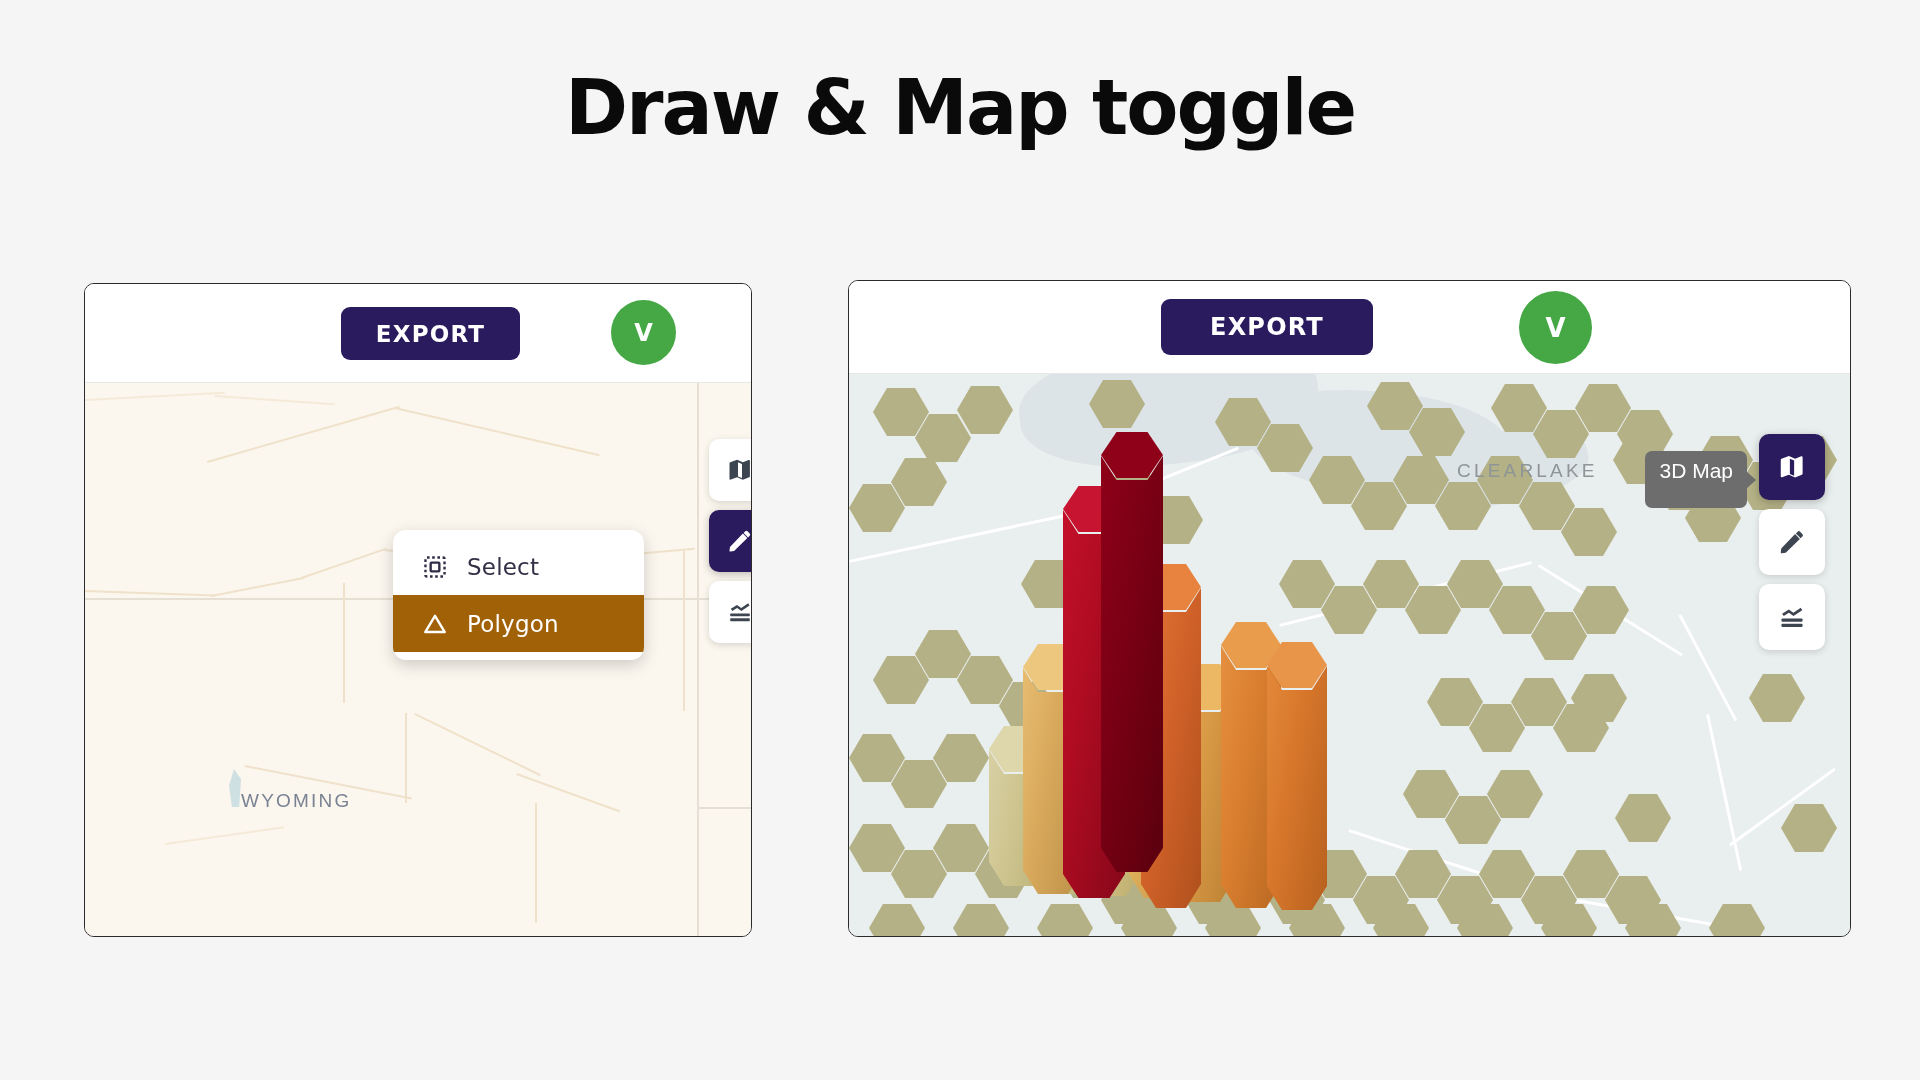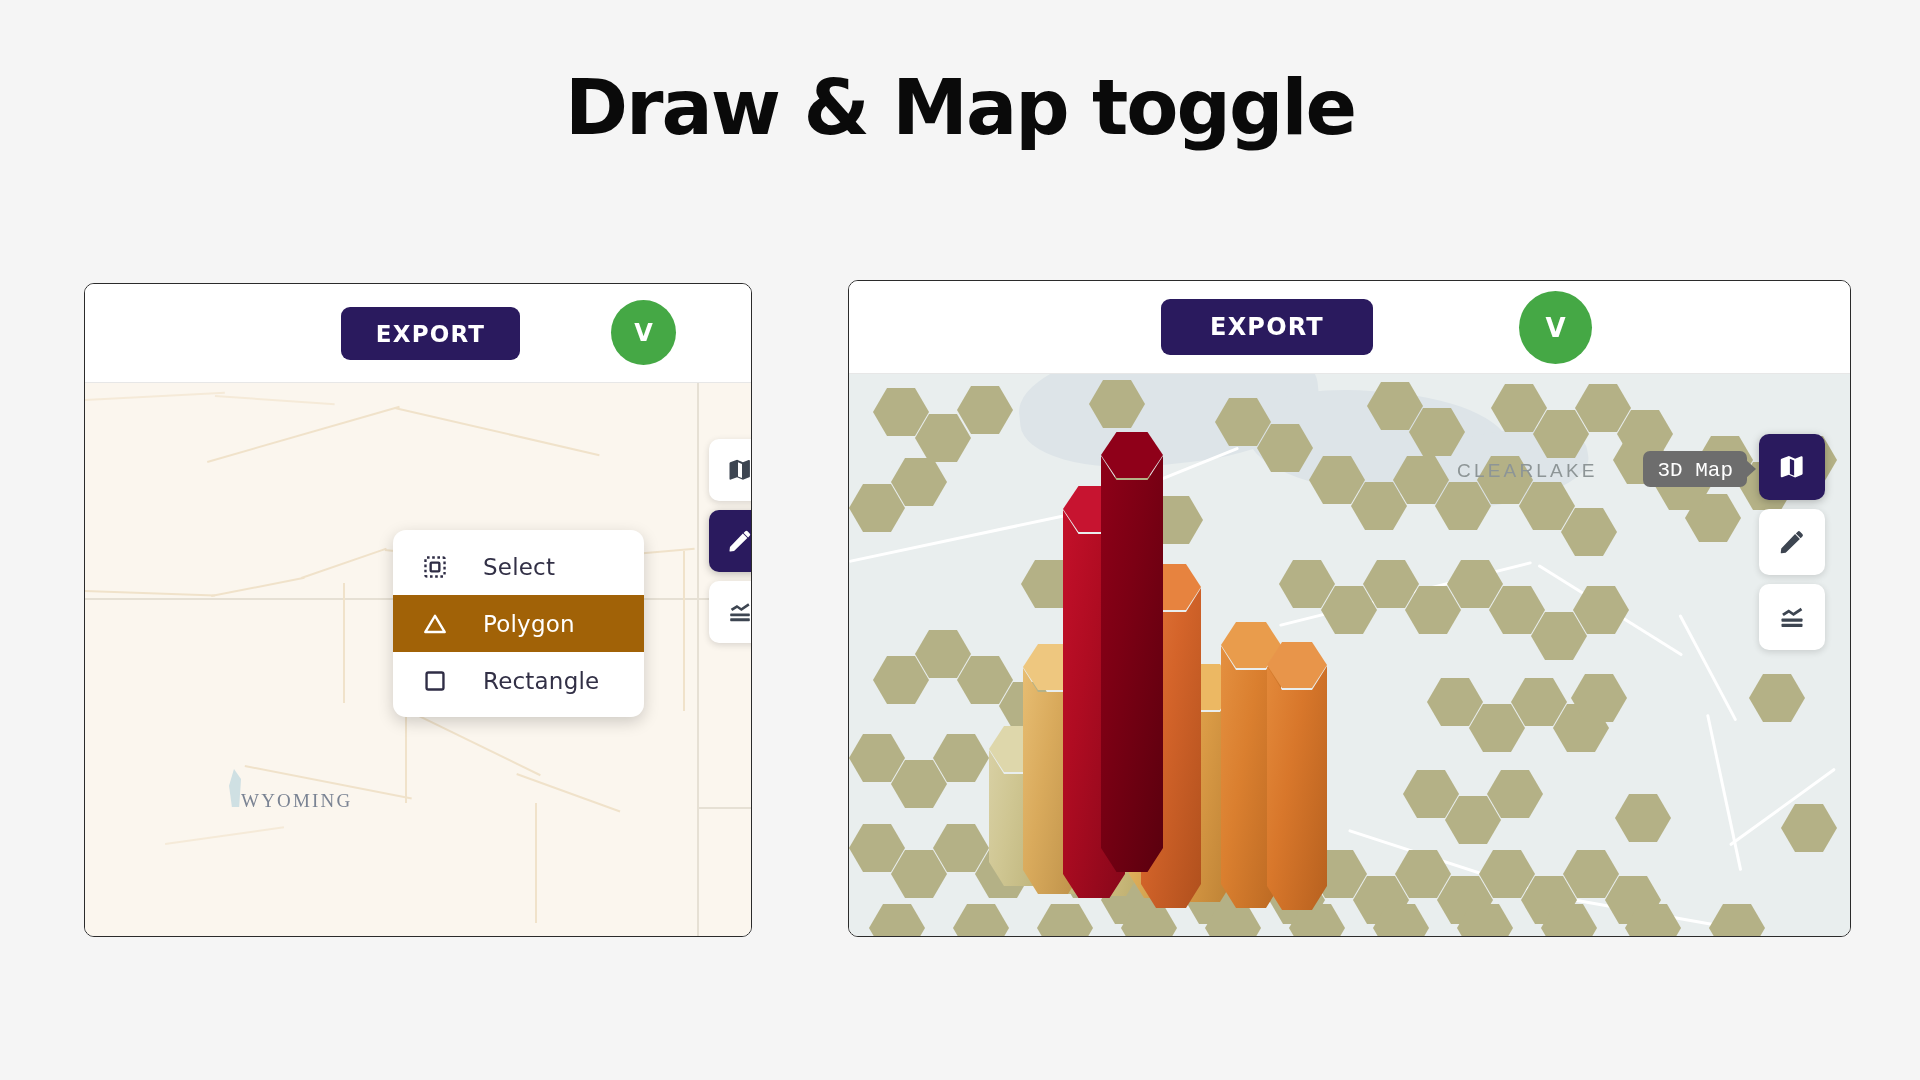--- a/index.html
+++ b/index.html
@@ -106,21 +106,21 @@
   .road-thin { background: #f5ead8; }
   .border-line { position: absolute; background: #e6e0d4; }
 
   .state-lake {
     position: absolute;
     background: #cfe0e3;
   }
 
   .state-label {
     position: absolute;
-    font-family: Liberation Serif, serif;
+    font-family: Liberation Sans, sans-serif;
     font-size: 19px;
     letter-spacing: 2.2px;
     color: #7a8393;
     white-space: nowrap;
   }
 
   
   .map-cool { background: #e9eeee; }
   .water-blob { position: absolute; background: #dde4e8; border-radius: 45%; }
   .road-white { position: absolute; background: #ffffff; transform-origin: 0 0; border-radius: 2px; }
@@ -184,23 +184,23 @@
   .tool-btn.active { background: #2a1a5e; box-shadow: 0 2px 9px rgba(0,0,0,0.25); }
   .tool-btn svg { display: block; }
   .tool-btn .ic { fill: #3d4551; }
   .tool-btn.active .ic { fill: #ffffff; }
 
   
   .tooltip {
     position: absolute;
     background: #6d6d6d;
     color: #ffffff;
-    font-family: Liberation Mono, monospace;
+    font-family: Liberation Sans, sans-serif;
     font-size: 21px;
-    padding: 8px 14px 5px;
+    padding: 8px 14px 25px;
     border-radius: 7px;
     white-space: nowrap;
   }
   .tooltip::after {
     content: "";
     position: absolute;
     right: -9px;
     top: 50%;
     margin-top: -9px;
     border-top: 9px solid transparent;
@@ -229,21 +229,20 @@
     gap: 19px;
     cursor: pointer;
     background: transparent;
   }
   .menu-item.selected { background: #a16207; }
   .menu-item .label {
     font-family: "DejaVu Sans", sans-serif;
     font-size: 23px;
     color: #323046;
     letter-spacing: 0.2px;
-    margin-left: 16px;
   }
   .menu-item.selected .label { color: #ffffff; }
   .menu-item .mic { flex: 0 0 26px; height: 26px; }
   .menu-item .mic svg { display: block; }
   .menu-item .st { stroke: #2f2d45; fill: none; stroke-width: 2.2; }
   .menu-item.selected .st { stroke: #ffffff; }
 </style>
 </head>
 <body>
 
@@ -326,28 +325,20 @@
 
       <div class="menu-item selected">
         <span class="mic">
           <svg width="26" height="26" viewBox="0 0 24 24">
             <path class="st" d="M12 4.4 21 19.4H3z" stroke-linejoin="round"></path>
           </svg>
         </span>
         <span class="label">Polygon</span>
       </div>
 
-      <div class="menu-item">
-        <span class="mic">
-          <svg width="26" height="26" viewBox="0 0 24 24">
-            <rect class="st" x="4.2" y="4.2" width="15.6" height="15.6" rx="1.6"></rect>
-          </svg>
-        </span>
-        <span class="label">Rectangle</span>
-      </div>
     </div>
 
   </div>
 </div>
 
 <div class="panel panel-right">
 
   <div class="panel-header">
     <button class="export-btn">EXPORT</button>
     <div class="avatar">V</div>

